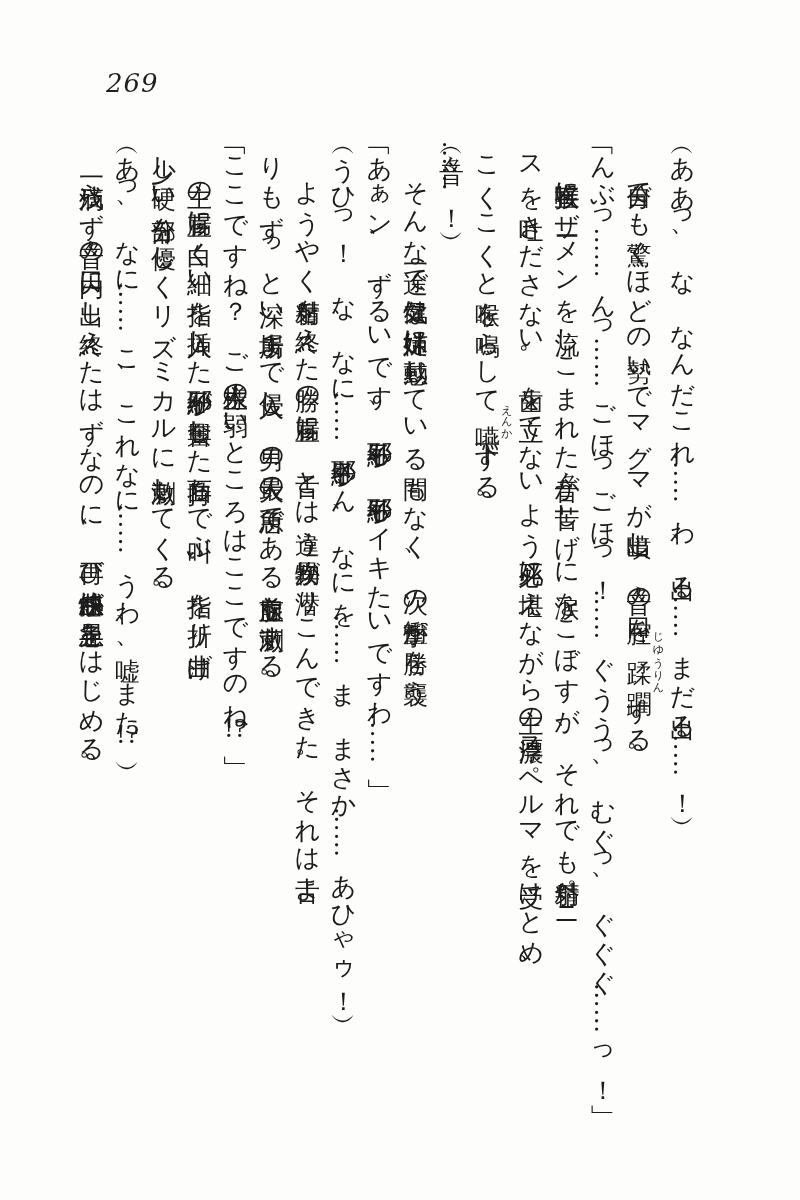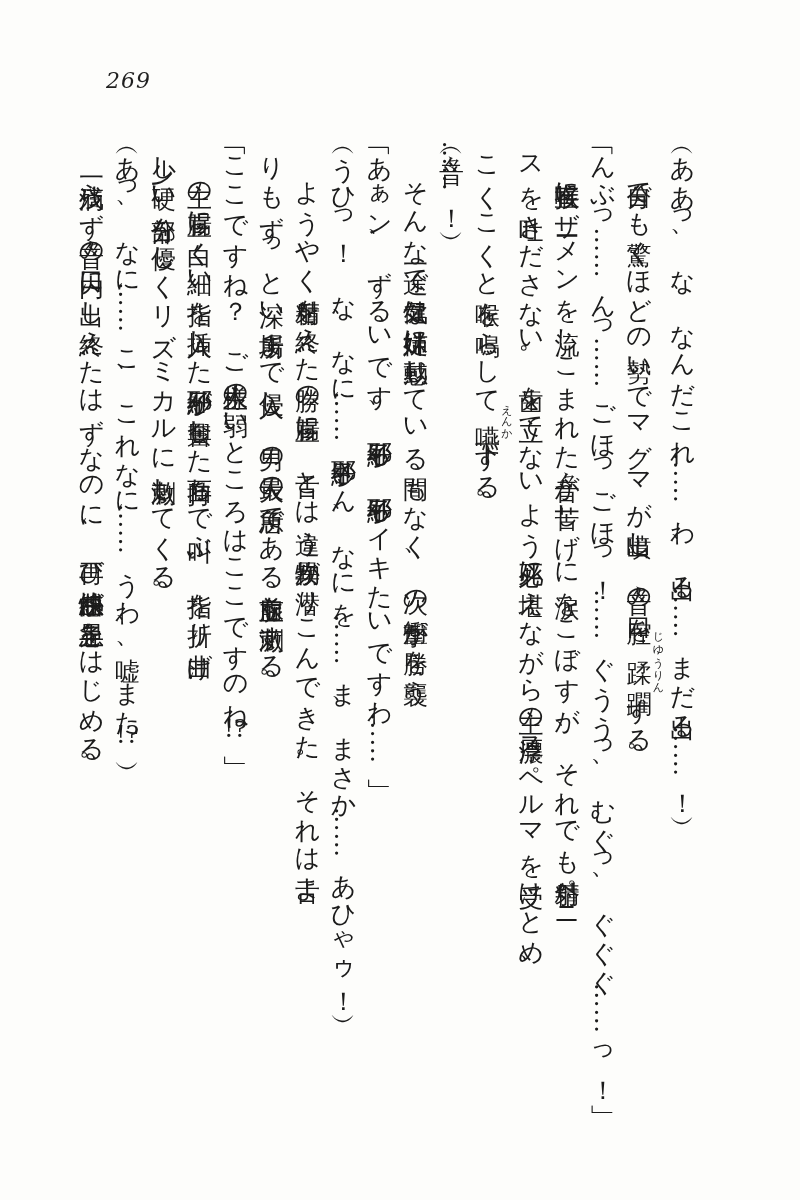--- a/index.html
+++ b/index.html
@@ -18,21 +18,21 @@
     position: absolute;
     inset: 0;
     background: #fdfdfb;
   }
   .page-number {
     position: absolute;
     left: 106px;
     top: 68px;
     font-family: "DejaVu Serif", "Liberation Serif", serif;
     font-style: italic;
-    font-size: 22px;
+    font-size: 26px;
     letter-spacing: 1px;
     color: #1f1f1f;
   }
   .text-block {
     position: absolute;
     top: 139px;
     right: 100px;
     height: 980px;
     writing-mode: vertical-rl;
     -webkit-writing-mode: vertical-rl;

